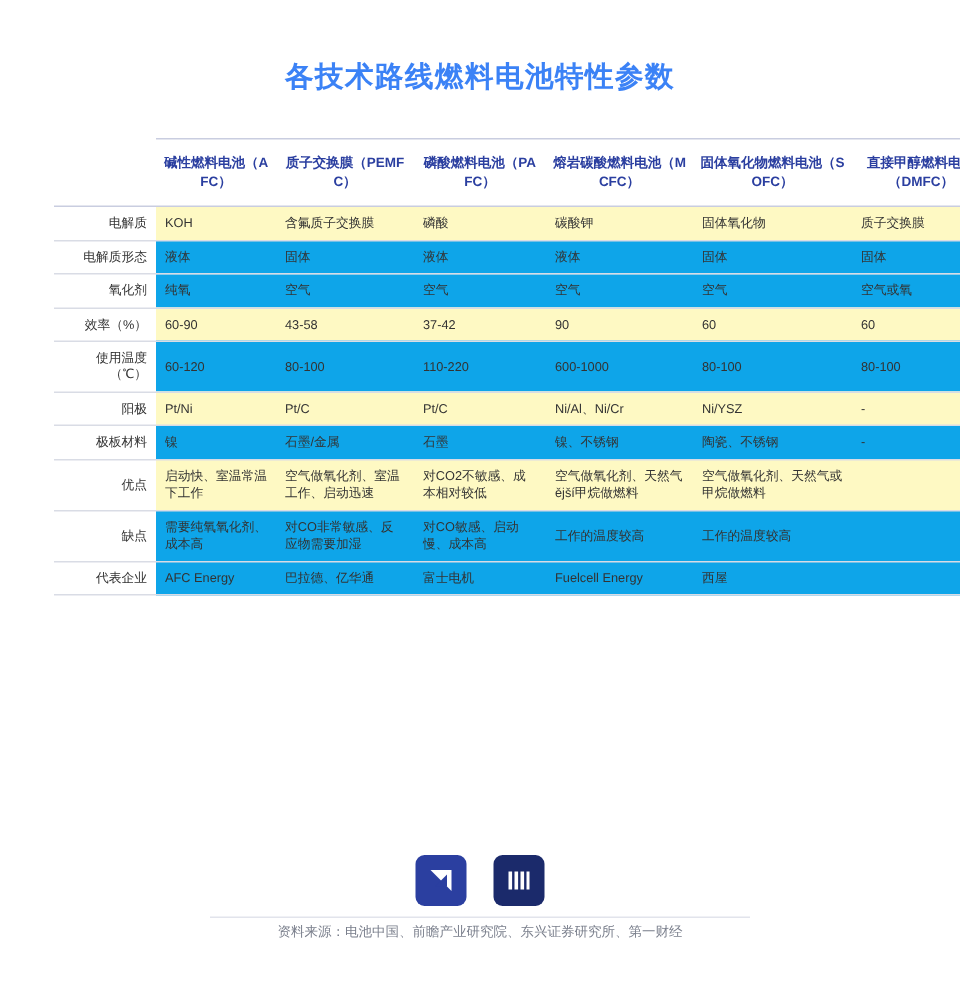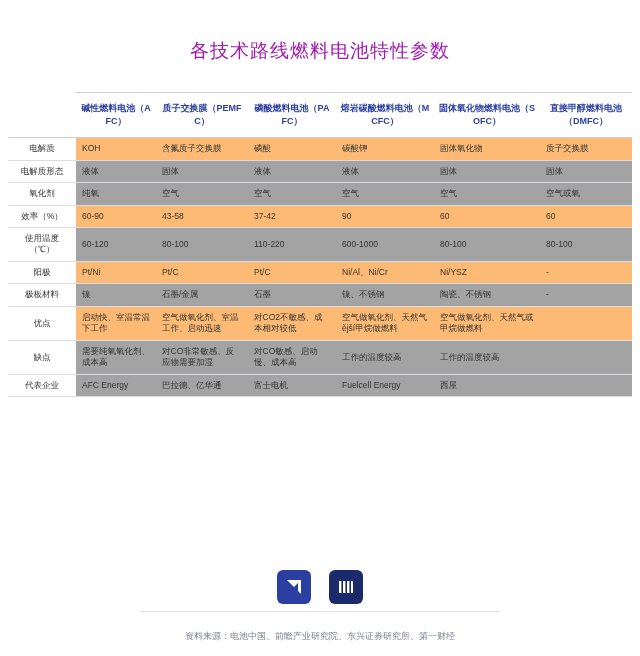--- a/index.html
+++ b/index.html
@@ -16,28 +16,29 @@
   }
   .page {
     position: relative;
     width: 640px;
     height: 656px;
     box-sizing: border-box;
   }
   .title {
     text-align: center;
     font-size: 19px;
-    font-weight: normal;
-    color: #a21caf;
+    font-weight: bold;
+    color: #3b82f6;
     letter-spacing: 1px;
     padding-top: 38px;
     padding-bottom: 10px;
   }
   .table-wrap {
     padding: 18px 8px 0 8px;
+    margin-left: 28px;
   }
   table.spec {
     width: 624px;
     border-collapse: collapse;
     table-layout: fixed;
     font-size: 8.5px;
   }
   table.spec col.c0 { width: 68px; }
   table.spec col.c1 { width: 80px; }
   table.spec col.c2 { width: 92px; }
@@ -66,28 +67,28 @@
     line-height: 1.45;
   }
   table.spec thead th.corner {
     border-top: none;
     border-bottom: 1px solid #c9cde0;
   }
   table.spec tbody th.rowlabel {
     font-weight: normal;
     color: #333333;
     font-size: 8.5px;
-    text-align: center;
+    text-align: right;
     background: transparent;
   }
   tr.shade th.rowlabel, tr.shade td {
-    background: #a3a3a3;
+    background: #0ea5e9;
   }
   tr.plain th.rowlabel, tr.plain td {
-    background: #fdba74;
+    background: #fef9c3;
   }
   .logos {
     position: absolute;
     left: 0;
     right: 0;
     bottom: 52px;
     display: flex;
     justify-content: center;
     align-items: center;
     gap: 18px;
@@ -108,21 +109,21 @@
     position: absolute;
     left: 140px;
     right: 140px;
     bottom: 44px;
     border-top: 1px solid #e2e4ec;
   }
   .source {
     position: absolute;
     left: 0;
     right: 0;
-    bottom: 13px;
+    bottom: 28px;
     text-align: center;
     font-size: 9px;
     color: #7a7f8c;
   }
 </style>
 </head>
 <body>
 
 <div class="page">
 

